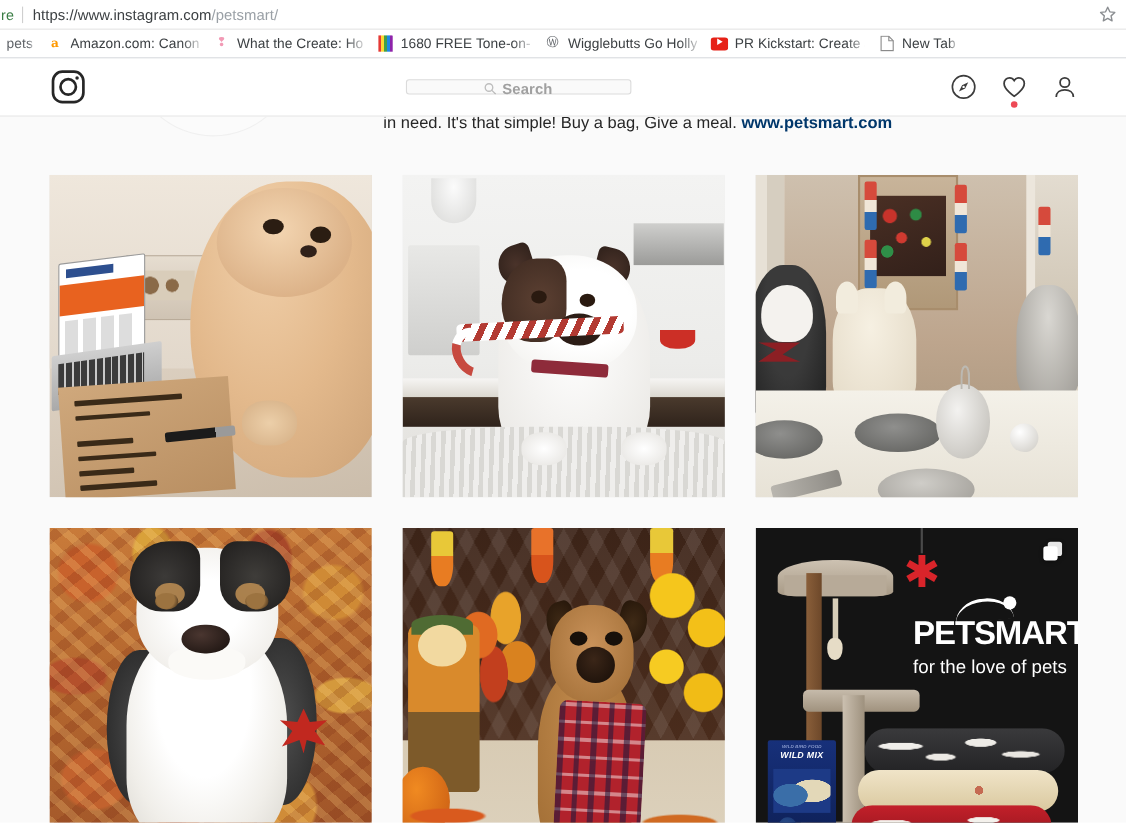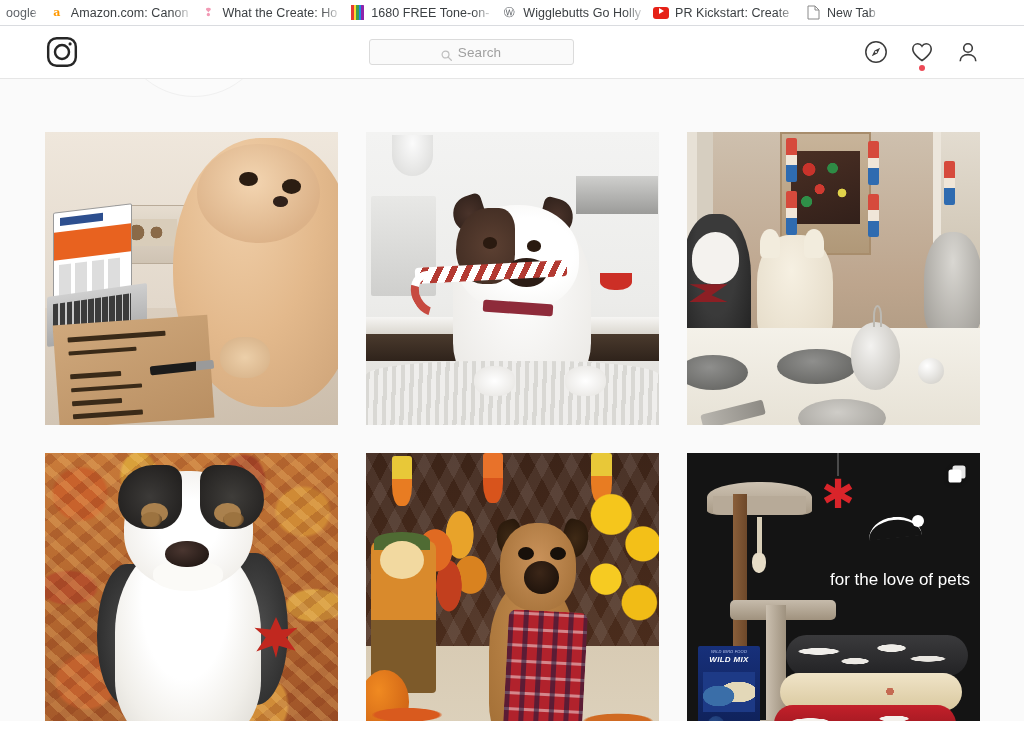--- a/index.html
+++ b/index.html
@@ -185,28 +185,29 @@
     display: block;
     cursor: pointer;
   }
   #search-wrap {
     flex: 1 1 auto;
     display: flex;
     justify-content: center;
   }
   #search-box {
     width: 205px;
-    height: 26px;
+    height: 14px;
     background: #fafafa;
     border: 1px solid #dbdbdb;
     border-radius: 3px;
     display: flex;
-    align-items: center;
+    align-items: flex-start;
     justify-content: center;
     cursor: text;
+    font-weight: bold;
   }
   #search-icon {
     width: 11px; height: 11px;
     margin-right: 6px;
     opacity: .55;
     flex: 0 0 auto;
   }
   #search-placeholder {
     font-size: 13.5px;
     color: #a0a0a0;
@@ -664,24 +665,34 @@
       radial-gradient(ellipse at 66% 36%, #f4f1ec 0 8%, transparent 9%),
       radial-gradient(ellipse at 86% 62%, #f0ede7 0 7%, transparent 8%),
       linear-gradient(180deg,#c3202a,#8c141c);
     border-radius: 26px; }
 </style>
 </head>
 <body>
 
 <div id="browser-chrome">
 
+  <div id="omnibox-row">
+    <span id="omnibox-left-clip">re</span>
+    <span id="omnibox-divider"></span>
+    <span id="url-text"><span class="url-host">https://www.instagram.com</span><span class="url-path">/petsmart/</span></span>
+    <span id="bookmark-star">
+      <svg viewBox="0 0 24 24" width="18" height="18" fill="none" stroke="#5f6368" stroke-width="1.7" stroke-linejoin="round">
+        <path d="M12 3.4l2.6 5.6 6 .7-4.5 4.2 1.2 6-5.3-3-5.3 3 1.2-6L3.4 9.7l6-.7z"></path>
+      </svg>
+    </span>
+  </div>
 
   <div id="bookmarks-bar">
     <div class="bookmark first">
-      <span class="bm-label">oogle</span>
+      <span class="bm-label">pets</span>
     </div>
     <div class="bookmark">
       <span class="bm-icon fav-amazon">a</span>
       <span class="bm-label">Amazon.com: Canon</span>
     </div>
     <div class="bookmark">
       <span class="bm-icon fav-tumblr">❢</span>
       <span class="bm-label">What the Create: Ho</span>
     </div>
     <div class="bookmark">
@@ -759,20 +770,21 @@
             <circle cx="12" cy="8" r="4.3"></circle>
             <path d="M4.2 21.2c0-4.3 3.5-6.6 7.8-6.6s7.8 2.3 7.8 6.6"></path>
           </svg>
         </span>
       </div>
     </div>
   </div>
 
   <div id="profile-remnant">
     <div id="avatar-remnant"></div>
+    <div id="bio-remnant"><span>in need. It's that simple! Buy a bag, Give a meal. </span><span class="bio-link">www.petsmart.com</span></div>
   </div>
 
   <div id="grid-wrap">
     <div id="photo-grid">
 
       <div class="grid-cell">
         <div class="photo">
           <div class="ph p1">
             <div class="p1-wall"></div>
             <div class="p1-frame"></div>
@@ -908,20 +920,21 @@
         </div>
       </div>
 
       <div class="grid-cell">
         <div class="photo">
           <div class="ph p6">
             <div class="p6-hang"></div>
             <div class="p6-asterisk"></div>
             <div class="p6-swoosh"></div>
             <div class="p6-swoosh-ball"></div>
+            <div class="p6-brand">PETSMART</div>
             <div class="p6-tag">for the love of pets</div>
             <div class="p6-tier-top"></div>
             <div class="p6-post"></div>
             <div class="p6-rope"></div>
             <div class="p6-rope-end"></div>
             <div class="p6-tier-mid"></div>
             <div class="p6-post2"></div>
             <div class="p6-tier-base"></div>
             <div class="p6-bed1"></div>
             <div class="p6-bed2"></div>

